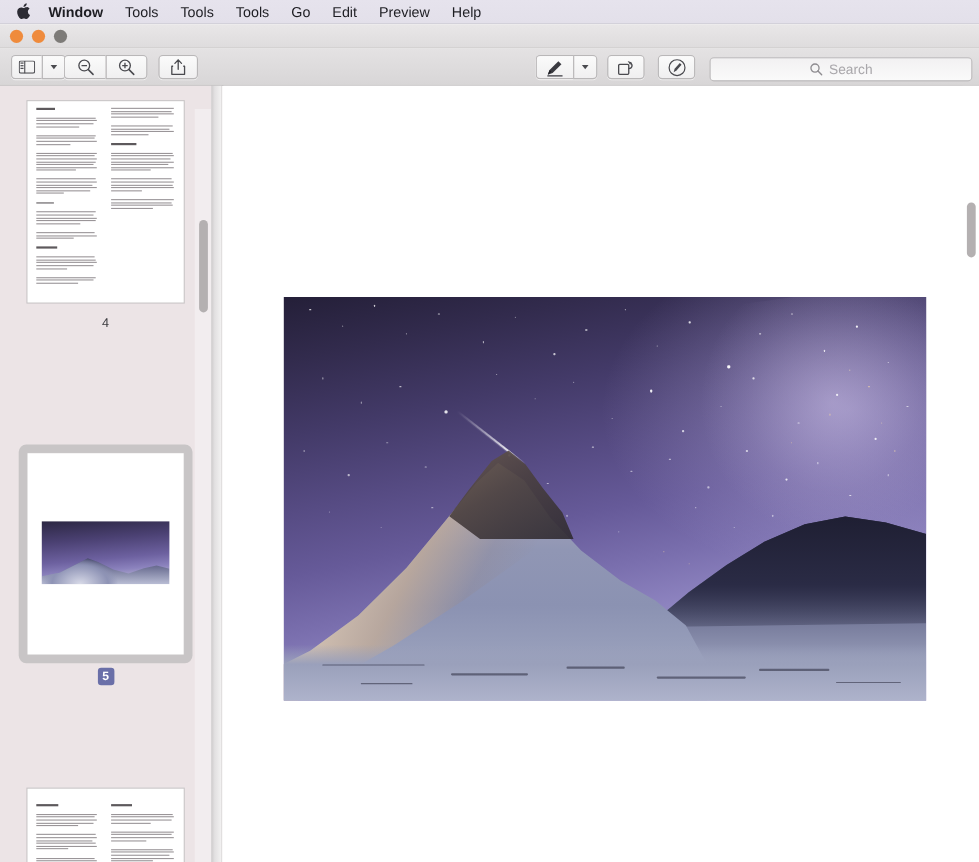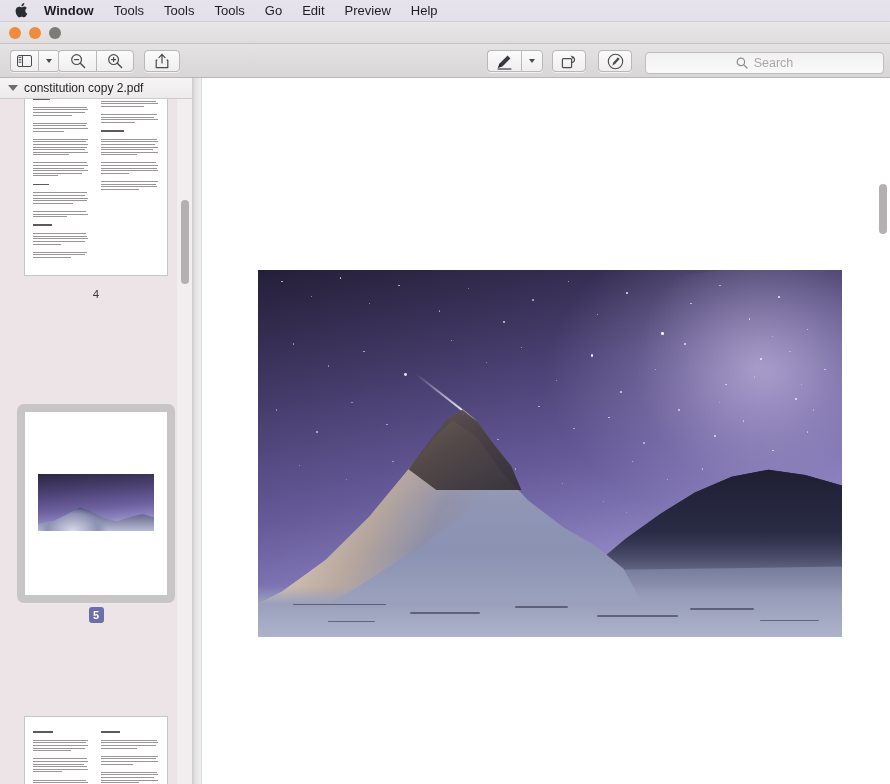--- a/index.html
+++ b/index.html
@@ -361,24 +361,20 @@
       <svg width="12" height="12" viewBox="0 0 12 12" aria-hidden="true">
         <circle cx="4.9" cy="4.9" r="3.7" fill="none" stroke="#8e8c90" stroke-width="1.2"></circle>
         <line x1="7.6" y1="7.6" x2="11" y2="11" stroke="#8e8c90" stroke-width="1.3" stroke-linecap="round"></line>
       </svg>
       <span id="search-ph">Search</span>
     </div>
   </div>
 
   <div id="sidebar">
 
-    <div id="sidebar-header">
-      <span id="disclosure"></span>
-      <span id="sidebar-filename">constitution copy 2.pdf</span>
-    </div>
 
     <div id="thumb-list">
 
       <div class="thumb-wrap" style="top:-15px;">
         <div class="thumb-frame">
           <div class="page-sheet" style="width:142px;height:183px;">
             <div class="col" style="left:8px;width:56px;">
               <div class="ln b" style="width:30%"></div>
                 <div class="ln gap"></div>
               <div class="ln" style="width:96%"></div>

